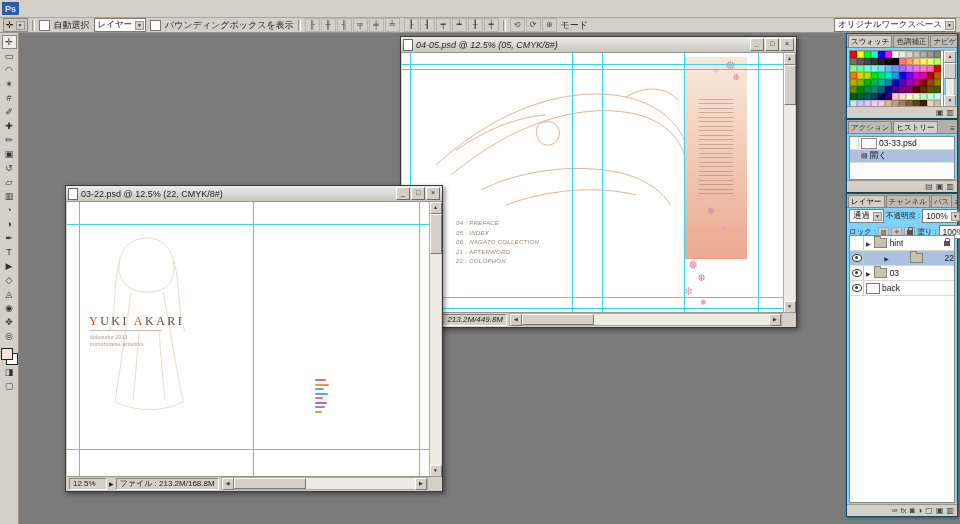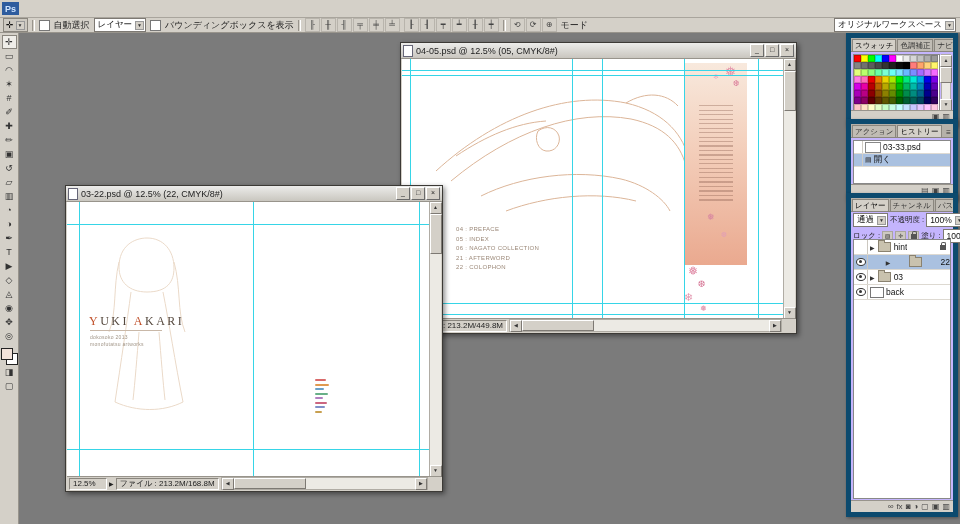--- a/index.html
+++ b/index.html
@@ -30,21 +30,21 @@
            display:flex;flex-direction:column;align-items:center;padding-top:2px;z-index:30;}
   .tools{display:flex;flex-direction:column;align-items:center;}
   .tool{width:15px;height:14px;font-size:9px;line-height:14px;text-align:center;color:#333;flex:none;}
   .tools .tool:nth-child(1){background:#efede8;border:1px solid #8a867e;width:13px;height:12px;line-height:12px;}
   .fgbg{position:relative;width:17px;height:17px;margin-top:5px;flex:none;}
   .chip{position:absolute;width:10px;height:10px;border:1px solid #222;}
   .fgc{left:0;top:0;z-index:2;}
   .bgc{right:0;bottom:0;z-index:1;}
   
   .docwin{position:absolute;background:#d4d0c8;border:1px solid #3c3a36;box-shadow:2px 2px 5px rgba(0,0,0,.45);}
-  #win1{left:400px;top:42px;width:395px;height:290px;z-index:10;}
+  #win1{left:400px;top:36px;width:395px;height:290px;z-index:10;font-style:italic;}
   #win2{left:65px;top:185px;width:376px;height:305px;z-index:20;}
   .titlebar{height:15px;background:linear-gradient(180deg,#ececea,#c9c6bf);border-bottom:1px solid #98948c;
             display:flex;align-items:center;gap:3px;padding:0 2px;}
   .docicon{width:8px;height:10px;background:#fff;border:1px solid #667;flex:none;}
   .title{font-size:9px;color:#222;white-space:nowrap;overflow:hidden;flex:1;}
   .winbtns{display:flex;gap:1px;flex:none;}
   .winbtn{width:12px;height:11px;background:#d4d0c8;border:1px solid;border-color:#fff #6a6a6a #6a6a6a #fff;
           font-size:7px;line-height:9px;text-align:center;color:#222;}
   .client{position:absolute;left:1px;right:1px;top:16px;bottom:14px;background:#fff;}
   .canvas{position:absolute;left:0;top:0;right:11px;bottom:0;background:#fff;overflow:hidden;}
@@ -74,21 +74,21 @@
   .sunken{border:1px solid;border-color:#8a867e #fff #fff #8a867e;padding:0 3px;height:10px;line-height:10px;
           white-space:nowrap;color:#222;background:#d4d0c8;}
   .zoom{width:30px;flex:none;}
   .statarrow{font-size:6px;color:#222;flex:none;}
   .hscroll{flex:1;height:11px;background:#eceae4;display:flex;align-items:center;border:1px solid #b0aca4;}
   .hthumb{width:70px;height:9px;background:#d4d0c8;border:1px solid;border-color:#fff #7d7973 #7d7973 #fff;flex:none;}
   .hspacer{flex:1;}
   .sb-corner{width:11px;height:11px;background:#d4d0c8;flex:none;}
   
   #rightdock{position:absolute;top:32px;right:0;width:116px;bottom:0;z-index:25;}
-  .panel{position:absolute;left:2px;right:2px;background:#c4b5fd;border:5px solid #0c4a6e;box-shadow:1px 1px 3px rgba(0,0,0,.35);}
+  .panel{position:absolute;left:2px;right:2px;background:#7dd3fc;border:1px solid #0c4a6e;box-shadow:1px 1px 3px rgba(0,0,0,.35);}
   #p-swatches{top:1px;height:84px;}
   #p-history{top:87px;height:72px;}
   #p-layers{top:161px;bottom:7px;}
   .ptabs{height:13px;display:flex;background:#b5b1a9;border-bottom:1px solid #8a867e;align-items:flex-end;
          padding-left:1px;gap:1px;overflow:hidden;}
   .ptab{font-size:7.5px;padding:1px 2px 0;background:#c0bcb4;border:1px solid #8a867e;border-bottom:none;
         color:#333;white-space:nowrap;}
   .ptab.active{background:#d4d0c8;color:#000;}
   .pmenu{margin-left:auto;font-size:8px;padding:0 2px;color:#333;}
   .swwrap{display:flex;margin:2px;gap:1px;}

